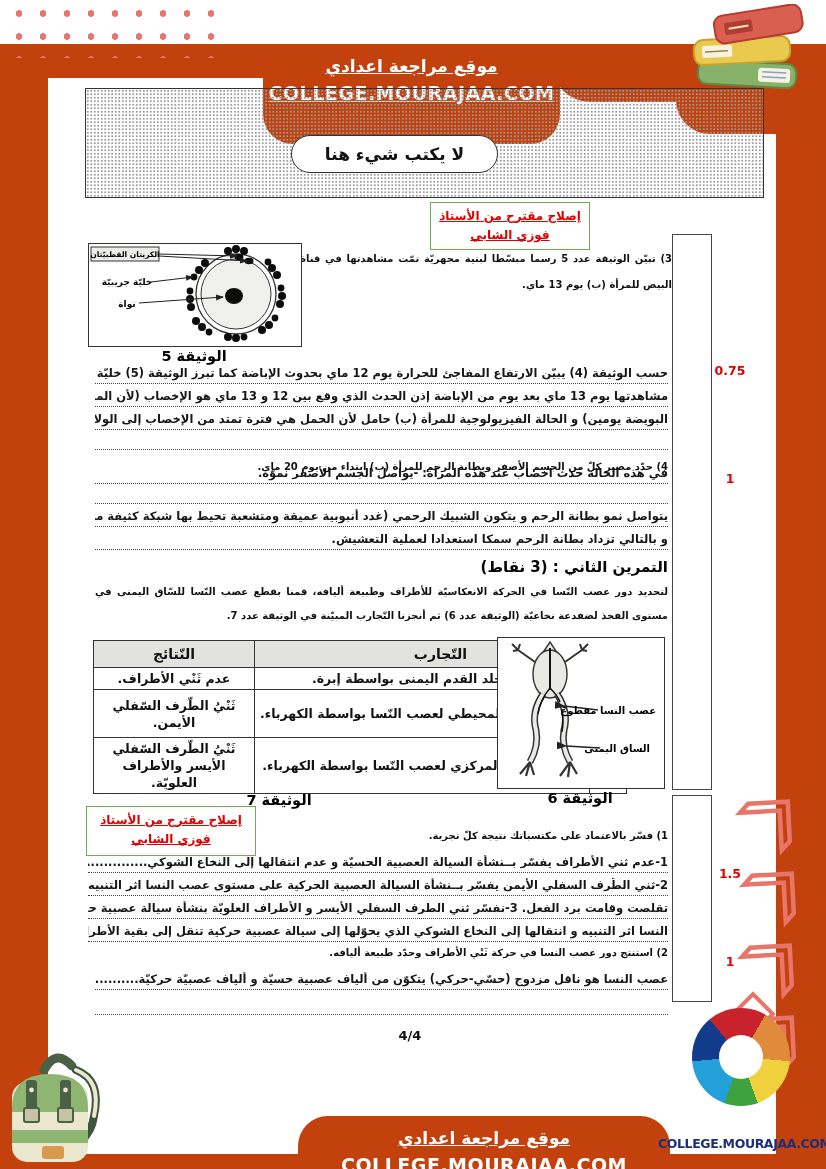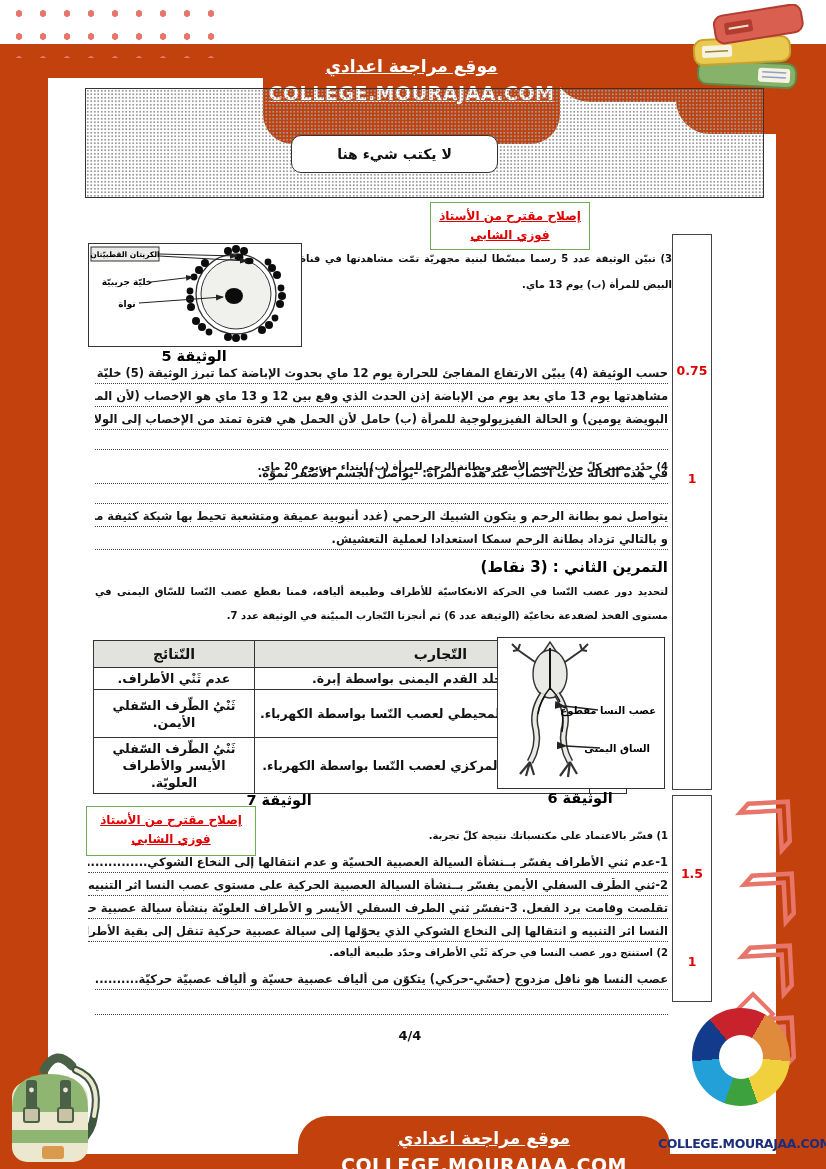--- a/index.html
+++ b/index.html
@@ -20,21 +20,21 @@
   .site-line1{color:#fff;font-weight:bold;font-size:17px;text-decoration:underline;display:block;margin-top:12px;}
   .site-line2{color:#fff;font-weight:bold;font-size:19px;text-decoration:underline;display:block;margin-top:6px;letter-spacing:.5px;}
   .dots-grid{left:0;top:0;width:214px;height:58px;
     background-image:radial-gradient(circle,#e8756a 3.1px,rgba(0,0,0,0) 3.5px);
     background-size:24px 23px;background-position:7px 2px;}
   
   .nowrite{left:85px;top:88px;width:677px;height:108px;border:1.6px solid #333;
     background-image:radial-gradient(circle,#9a9a9a .9px,rgba(0,0,0,0) 1.05px);
     background-size:3.5px 3.5px;}
   .nowrite-label{left:205px;top:46px;width:205px;height:36px;background:#fff;border:1.6px solid #333;
-    border-radius:10px;text-align:center;line-height:36px;font-weight:bold;font-size:14px;color:#111;}
+    border-radius:19px;text-align:center;line-height:36px;font-weight:bold;font-size:17px;color:#111;}
   
   .stamp{background:#fff;border:1.6px solid #6fae4e;color:#e00000;font-weight:bold;font-size:12px;
     text-align:center;padding-top:4px;line-height:1.6;}
   .stamp span{text-decoration:underline;display:block;}
   .stamp1{left:430px;top:202px;width:158px;height:42px;}
   .stamp2{left:86px;top:806px;width:168px;height:44px;}
   
   .q{font-weight:700;font-size:10px;color:#101010;}
   .q3block{left:300px;top:246px;width:372px;line-height:26px;text-align:justify;}
   .q3block .last{text-align:right;}
@@ -50,21 +50,21 @@
   .figbox{border:1.6px solid #333;background:#fff;}
   .fig5{left:88px;top:243px;width:212px;height:102px;}
   .figcap{font-weight:bold;font-size:14.5px;color:#000;text-align:center;}
   .fig5cap{left:88px;top:348px;width:212px;}
   .fig6{left:497px;top:637px;width:166px;height:150px;}
   .fig6cap{left:497px;top:790px;width:166px;}
   
   .scorebox{border:1.6px solid #444;background:#fff;}
   .sb1{left:672px;top:234px;width:38px;height:554px;}
   .sb2{left:672px;top:795px;width:38px;height:205px;}
-  .score{position:absolute;width:100%;text-align:center;color:#e00000;font-weight:bold;font-size:12.5px;}
+  .score{position:absolute;width:100%;text-align:center;color:#e00000;font-weight:bold;font-size:12.5px;margin-left:38px;}
   
   .t7{left:93px;top:640px;}
   table{border-collapse:collapse;direction:rtl;background:#fff;}
   th,td{border:1.6px solid #333;font-weight:700;color:#111;padding:2px 5px;}
   th{background:#e2e2df;font-size:14px;text-align:center;height:22px;}
   td{font-size:12.5px;text-align:center;line-height:17px;}
   .t7cap{left:93px;top:792px;width:372px;}
   .pagenum{left:340px;top:1028px;width:140px;text-align:center;font-weight:bold;font-size:13px;color:#111;}
   
   .logo-ring{left:692px;top:1008px;width:98px;height:98px;border-radius:50%;

